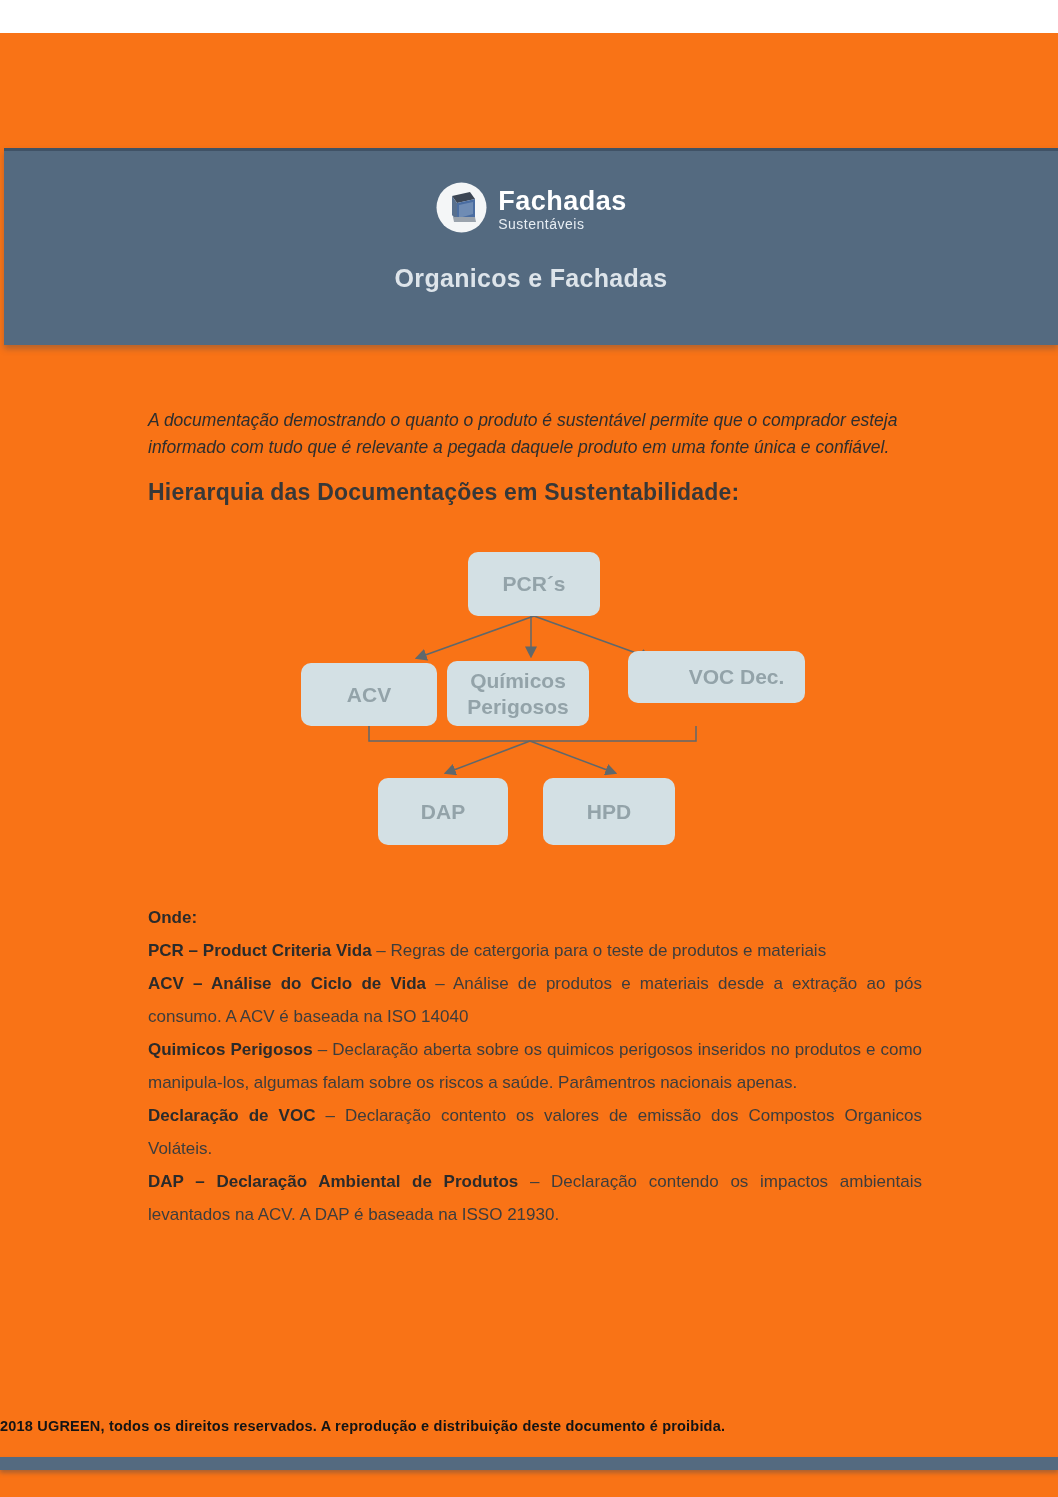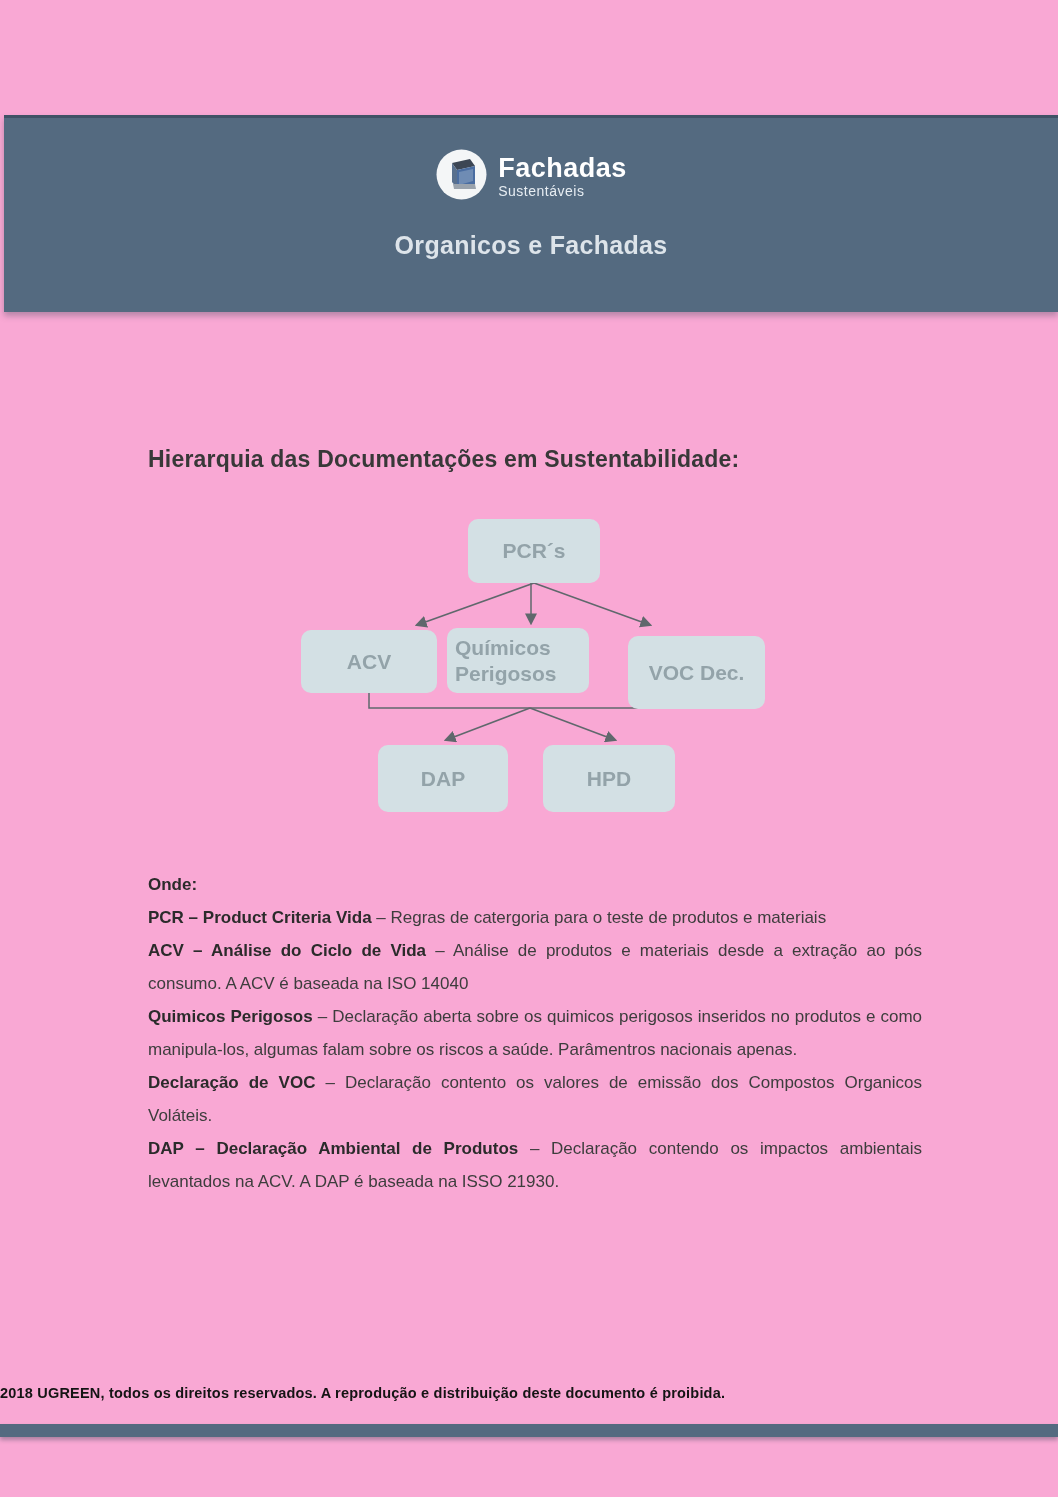--- a/index.html
+++ b/index.html
@@ -1,21 +1,21 @@
 <!DOCTYPE html>
 <html lang="pt"><head>
 <meta charset="utf-8">
 <style>
   html,body{margin:0;padding:0;background:#ffffff;}
   body{
     width:1058px;height:1497px;position:relative;
     font-family:"Liberation Sans", sans-serif;
     -webkit-font-smoothing:antialiased;
   }
-  .page{position:absolute;inset:0;background:#f9a8d4;overflow:hidden;}
+  .page{position:absolute;inset:0;background:#f97316;overflow:hidden;margin-top:33px;}
 
   
   .band{
     position:absolute;left:4px;right:0;top:115px;height:197px;
     background:#546a80;border-top:3px solid #405266;
     box-shadow:0 4px 6px rgba(60,70,85,.35);
     box-sizing:border-box;
     display:flex;flex-direction:column;align-items:center;
   }
   .logo{display:flex;align-items:center;gap:10px;margin-top:30px;}
@@ -34,27 +34,27 @@
   .section-heading{
     position:absolute;left:148px;top:446px;
     font-size:23px;font-weight:bold;color:#383838;letter-spacing:.2px;
   }
 
   
   .diagram{position:absolute;left:0;top:515px;width:1058px;height:300px;}
   .diagram svg{position:absolute;left:0;top:0;}
   .node{
     position:absolute;background:#d3e0e4;border-radius:10px;
-    display:flex;align-items:center;justify-content:center;text-align:left;
+    display:flex;align-items:center;justify-content:center;text-align:center;
     color:#93a3a9;font-weight:bold;font-size:21px;line-height:26px;
   }
   .node-pcr {left:468px;top:4px;  width:132px;height:64px;}
   .node-acv {left:301px;top:115px;width:136px;height:63px;}
   .node-qui {left:447px;top:113px;width:142px;height:65px;padding:0 8px;box-sizing:border-box;}
-  .node-voc {left:628px;top:121px;width:137px;height:73px;}
+  .node-voc {left:628px;top:103px;width:137px;height:52px;padding-left:40px;}
   .node-dap {left:378px;top:230px;width:130px;height:67px;}
   .node-hpd {left:543px;top:230px;width:132px;height:67px;}
 
   
   .defs{
     position:absolute;left:148px;top:868px;width:774px;
     font-size:17px;line-height:33px;color:#3d3d3d;text-align:justify;
   }
   .defs p{margin:0;}
   .defs b{color:#2b2b2b;}
@@ -88,20 +88,21 @@
         </svg>
       </span>
       <span class="logo-text">
         <span class="logo-line1">Fachadas</span>
         <span class="logo-line2">Sustentáveis</span>
       </span>
     </div>
     <div class="band-title">Organicos e Fachadas</div>
   </div>
 
+  <p class="intro">A documentação demostrando o quanto o produto é sustentável permite que o comprador esteja informado com tudo que é relevante a pegada daquele produto em uma fonte única e confiável.</p>
 
   <div class="section-heading">Hierarquia das Documentações em Sustentabilidade:</div>
 
   <div class="diagram">
     <svg width="1058" height="300" viewBox="0 0 1058 300">
       <defs>
         <marker id="arrow" viewBox="0 0 10 10" refX="8" refY="5" markerWidth="8" markerHeight="8" orient="auto-start-reverse">
           <path d="M 0 0 L 10 5 L 0 10 z" fill="#5f686c"></path>
         </marker>
       </defs>

